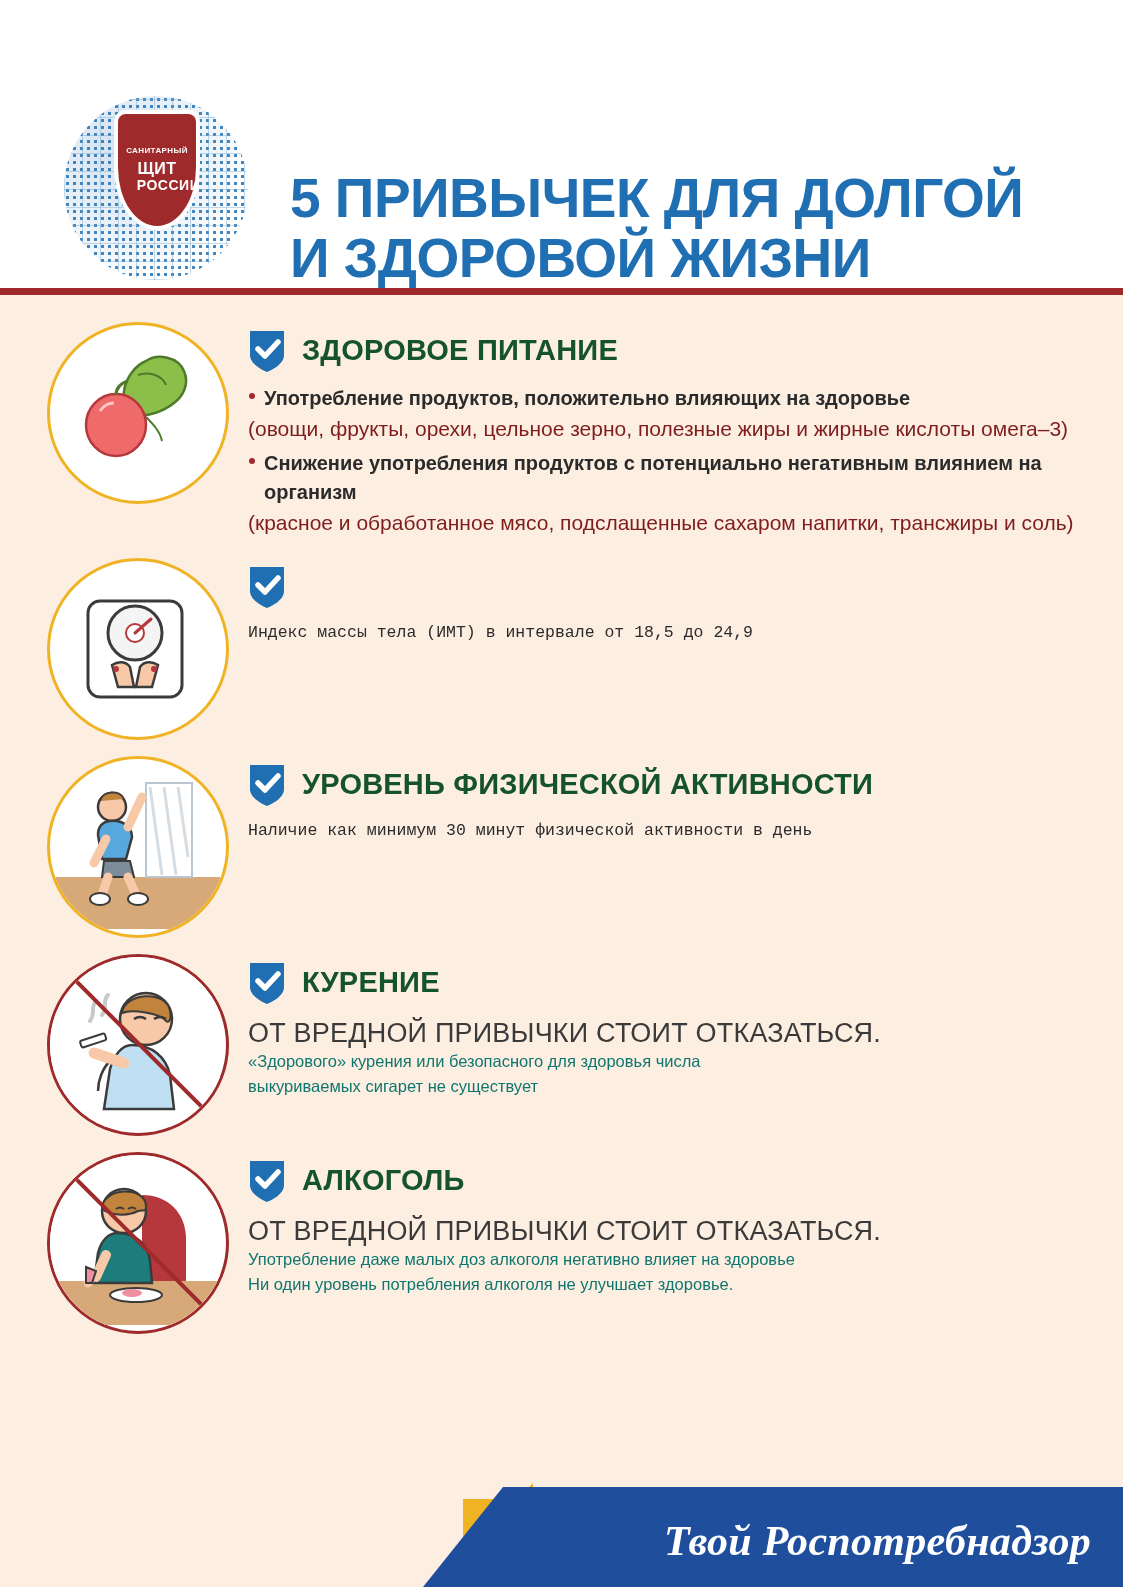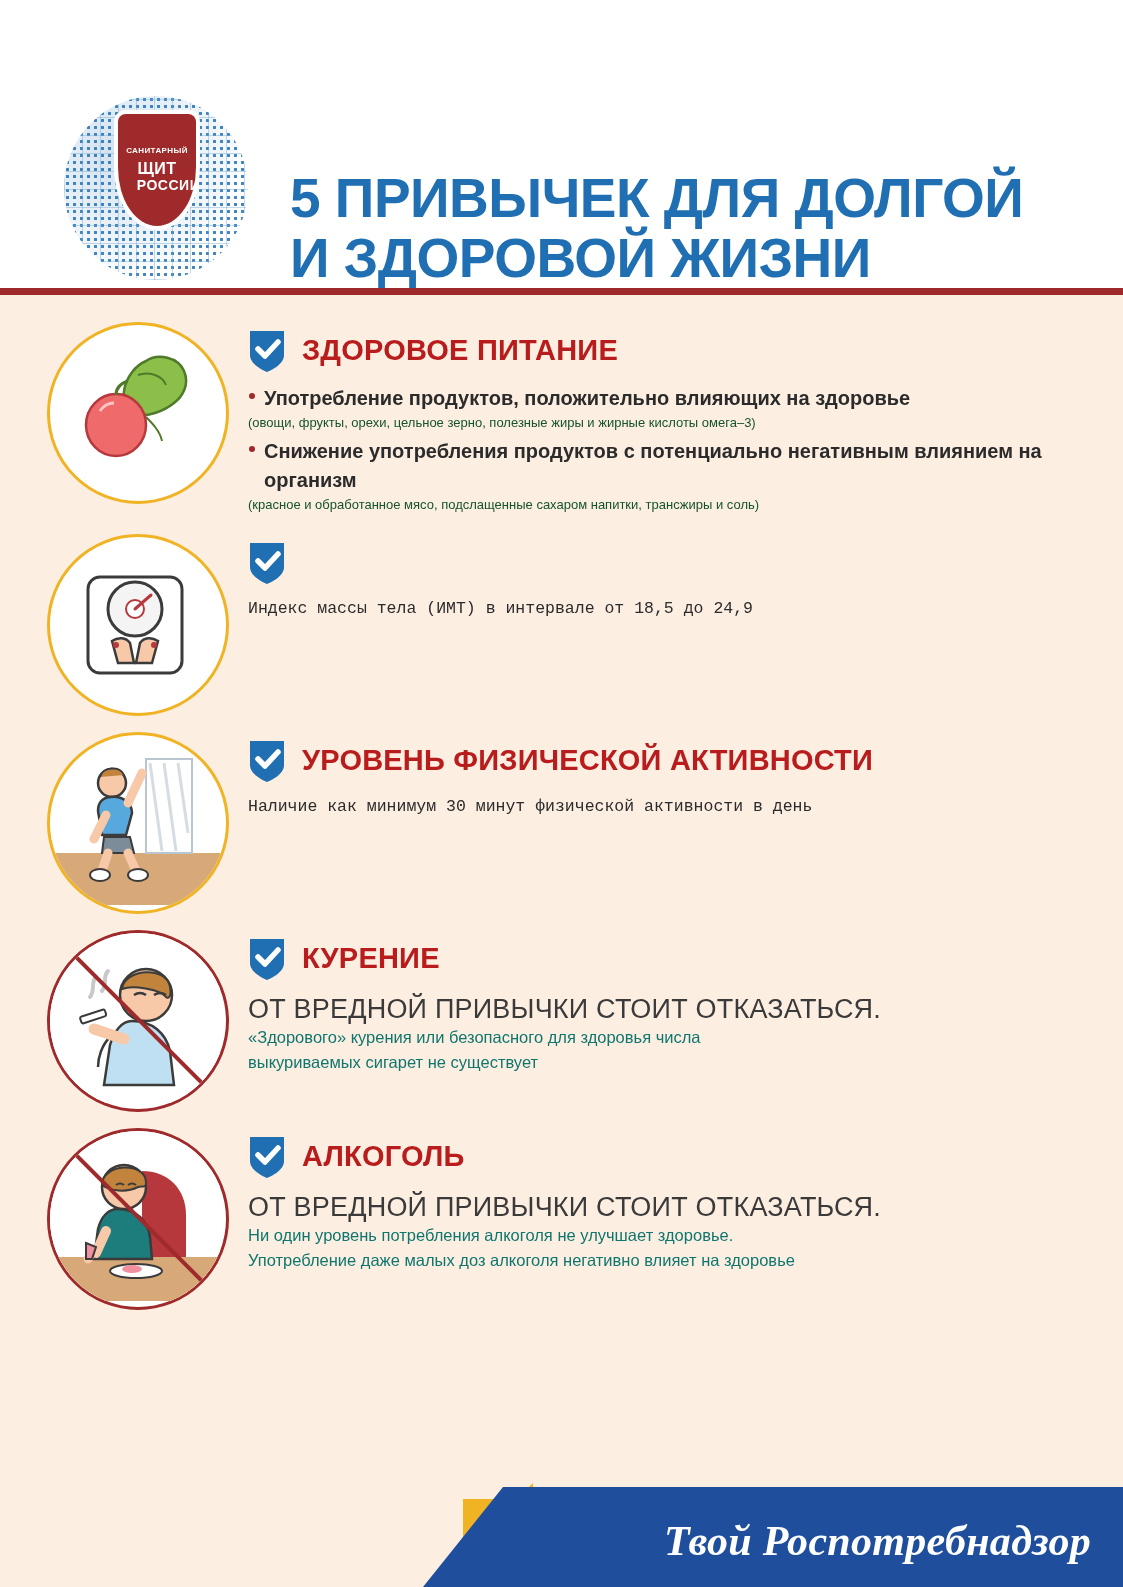--- a/index.html
+++ b/index.html
@@ -176,21 +176,21 @@
     gap: 16px;
   }
   .check {
     flex: 0 0 auto;
     width: 38px;
     height: 44px;
   }
   .head-title {
     font-size: 29px;
     font-weight: bold;
-    color: #b91c1c;
+    color: #14532d;
     letter-spacing: .2px;
     text-transform: uppercase;
   }
   .bullets {
     margin-top: 12px;
   }
   .bullet-line {
     font-size: 20px;
     font-weight: bold;
     color: #2b2b2b;
@@ -202,22 +202,22 @@
     content: "";
     position: absolute;
     left: 1px;
     top: 9px;
     width: 6px;
     height: 6px;
     border-radius: 50%;
     background: #9e2a2b;
   }
   .sub-line {
-    font-size: 13px;
-    color: #14532d;
+    font-size: 21px;
+    color: #7f1d1d;
     line-height: 1.5;
     margin-bottom: 4px;
   }
   .plain-line {
     font-size: 16.5px;
     color: #2b2b2b;
     line-height: 1.55;
     font-family: Liberation Mono, monospace;
   }
   .formula {
@@ -455,22 +455,22 @@
       <div class="texts">
         <div class="head-row">
           <svg class="check" viewBox="0 0 38 44">
             <path d="M2 3h34v24c0 9-12 15-17 17C14 42 2 36 2 27z" fill="#1f6fb2"></path>
             <path d="M10 21l7 7 13-14" fill="none" stroke="#ffffff" stroke-width="5.5" stroke-linecap="round" stroke-linejoin="round"></path>
           </svg>
           <div class="head-title">АЛКОГОЛЬ</div>
         </div>
         <div class="big-note">ОТ ВРЕДНОЙ ПРИВЫЧКИ СТОИТ ОТКАЗАТЬСЯ.</div>
         <div class="small-note">
+          <div>Употребление даже малых доз алкоголя негативно влияет на здоровье</div>
           <div>Ни один уровень потребления алкоголя не улучшает здоровье.</div>
-          <div>Употребление даже малых доз алкоголя негативно влияет на здоровье</div>
         </div>
       </div>
     </div>
 
   </div>
 
   <div class="footer">
     <div class="footer-yellow"></div>
     <div class="footer-slant"></div>
     <div class="footer-band"></div>

